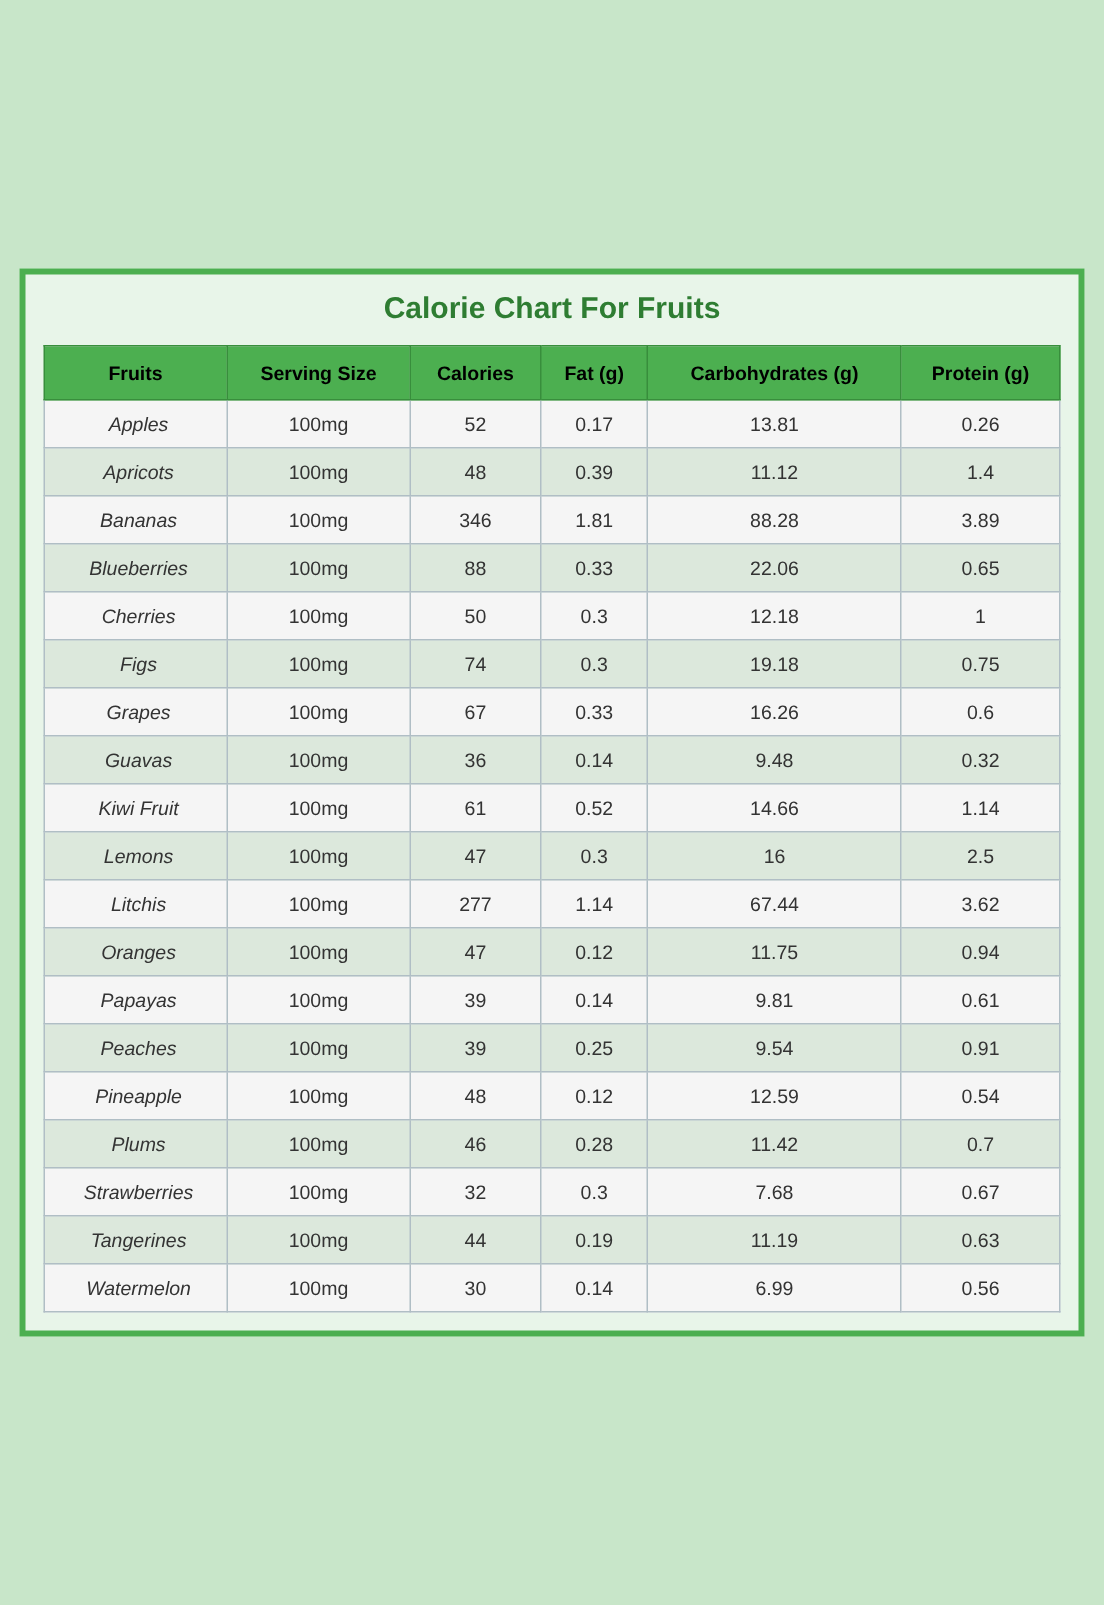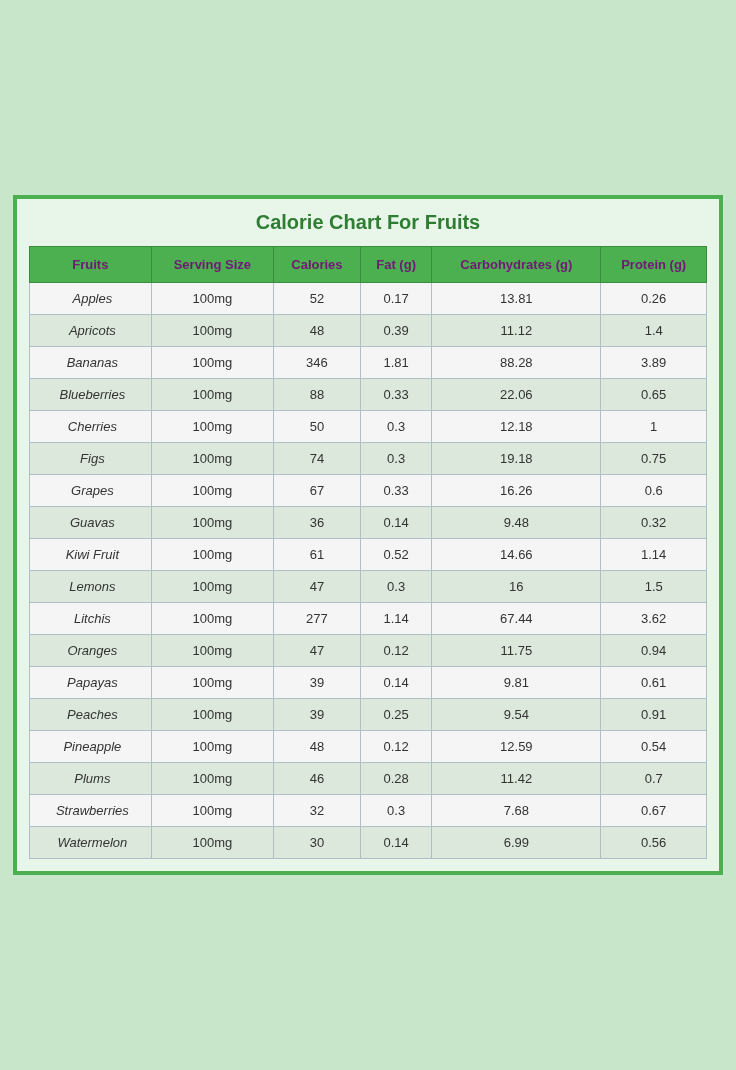--- a/index.html
+++ b/index.html
@@ -27,21 +27,21 @@
       margin-bottom: 12px;
       font-family: Arial, sans-serif;
     }
     table {
       width: 100%;
       border-collapse: collapse;
       font-size: 13px;
     }
     thead tr {
       background-color: #4caf50;
-      color: #701a75;
+      color: #000000;
     }
     thead th {
       padding: 10px 6px;
       text-align: center;
       font-weight: bold;
       border: 1px solid #388e3c;
     }
     tbody tr:nth-child(odd) {
       background-color: #f5f5f5;
     }
@@ -148,21 +148,21 @@
           <td>0.52</td>
           <td>14.66</td>
           <td>1.14</td>
         </tr>
         <tr>
           <td>Lemons</td>
           <td>100mg</td>
           <td>47</td>
           <td>0.3</td>
           <td>16</td>
-          <td>1.5</td>
+          <td>2.5</td>
         </tr>
         <tr>
           <td>Litchis</td>
           <td>100mg</td>
           <td>277</td>
           <td>1.14</td>
           <td>67.44</td>
           <td>3.62</td>
         </tr>
         <tr>
@@ -205,20 +205,28 @@
           <td>11.42</td>
           <td>0.7</td>
         </tr>
         <tr>
           <td>Strawberries</td>
           <td>100mg</td>
           <td>32</td>
           <td>0.3</td>
           <td>7.68</td>
           <td>0.67</td>
+        </tr>
+        <tr>
+          <td>Tangerines</td>
+          <td>100mg</td>
+          <td>44</td>
+          <td>0.19</td>
+          <td>11.19</td>
+          <td>0.63</td>
         </tr>
         <tr>
           <td>Watermelon</td>
           <td>100mg</td>
           <td>30</td>
           <td>0.14</td>
           <td>6.99</td>
           <td>0.56</td>
         </tr>
       </tbody>

